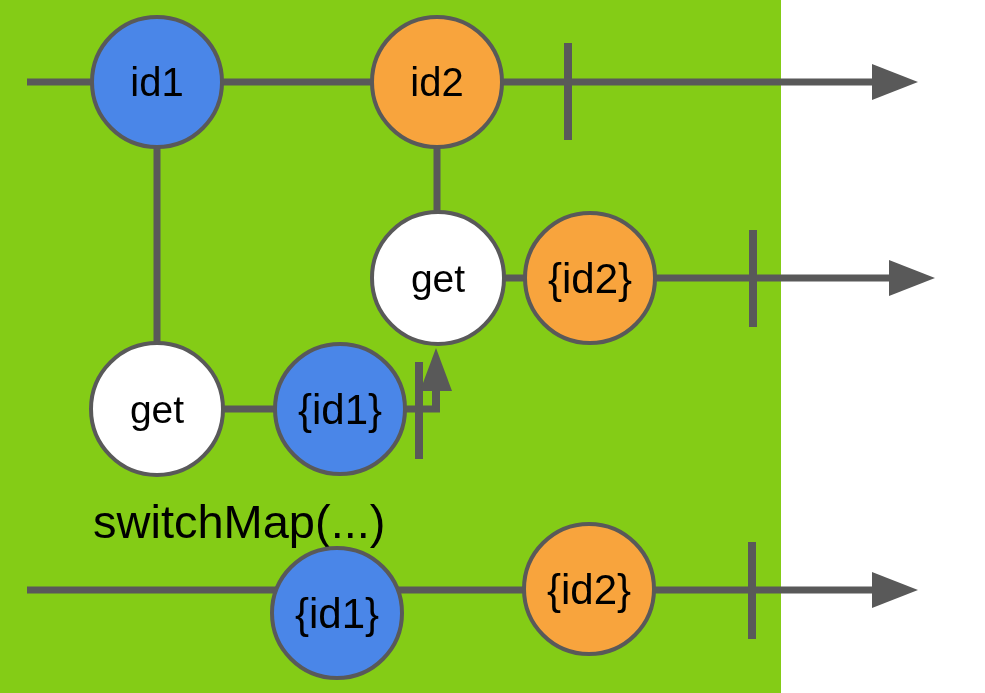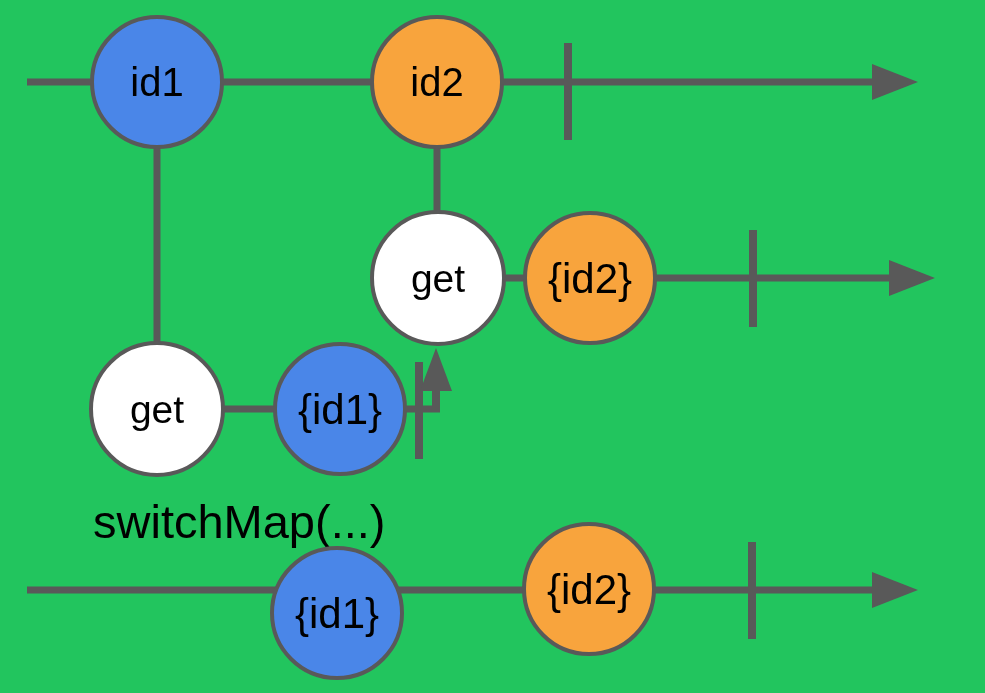--- a/index.html
+++ b/index.html
@@ -5,23 +5,23 @@
   html, body {
     margin: 0;
     padding: 0;
     background: #ffffff;
     width: 985px;
     height: 693px;
     overflow: hidden;
   }
   .stage {
     position: relative;
-    width: 985px;
+    width: 781px;
     height: 693px;
-    background: #22c55e;
+    background: #84cc16;
     text-align: right;
   }
   svg { display: block; }
   
   .tl-line      { stroke: #595959; stroke-width: 7; fill: none; }
   .tl-tick      { stroke: #595959; stroke-width: 8; fill: none; }
   .connector    { stroke: #595959; stroke-width: 7; fill: none; }
   .arrowhead    { fill: #595959; stroke: none; }
   .switch-shaft { stroke: #595959; stroke-width: 8; fill: none; }
   .marble       { stroke: #595959; stroke-width: 4; }

